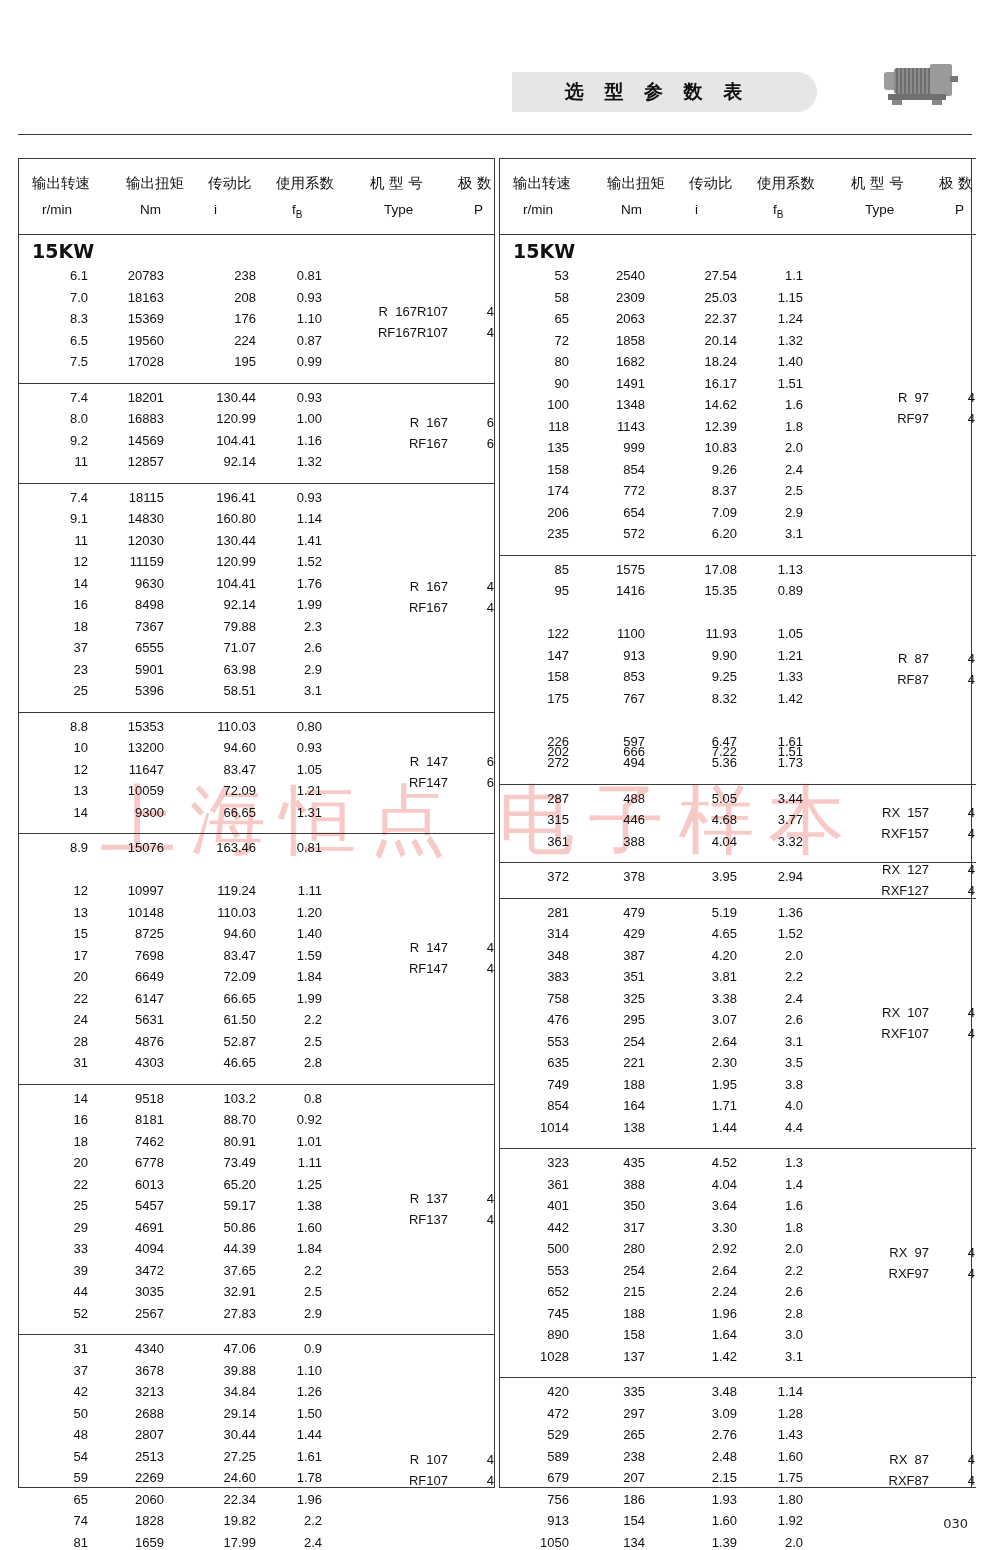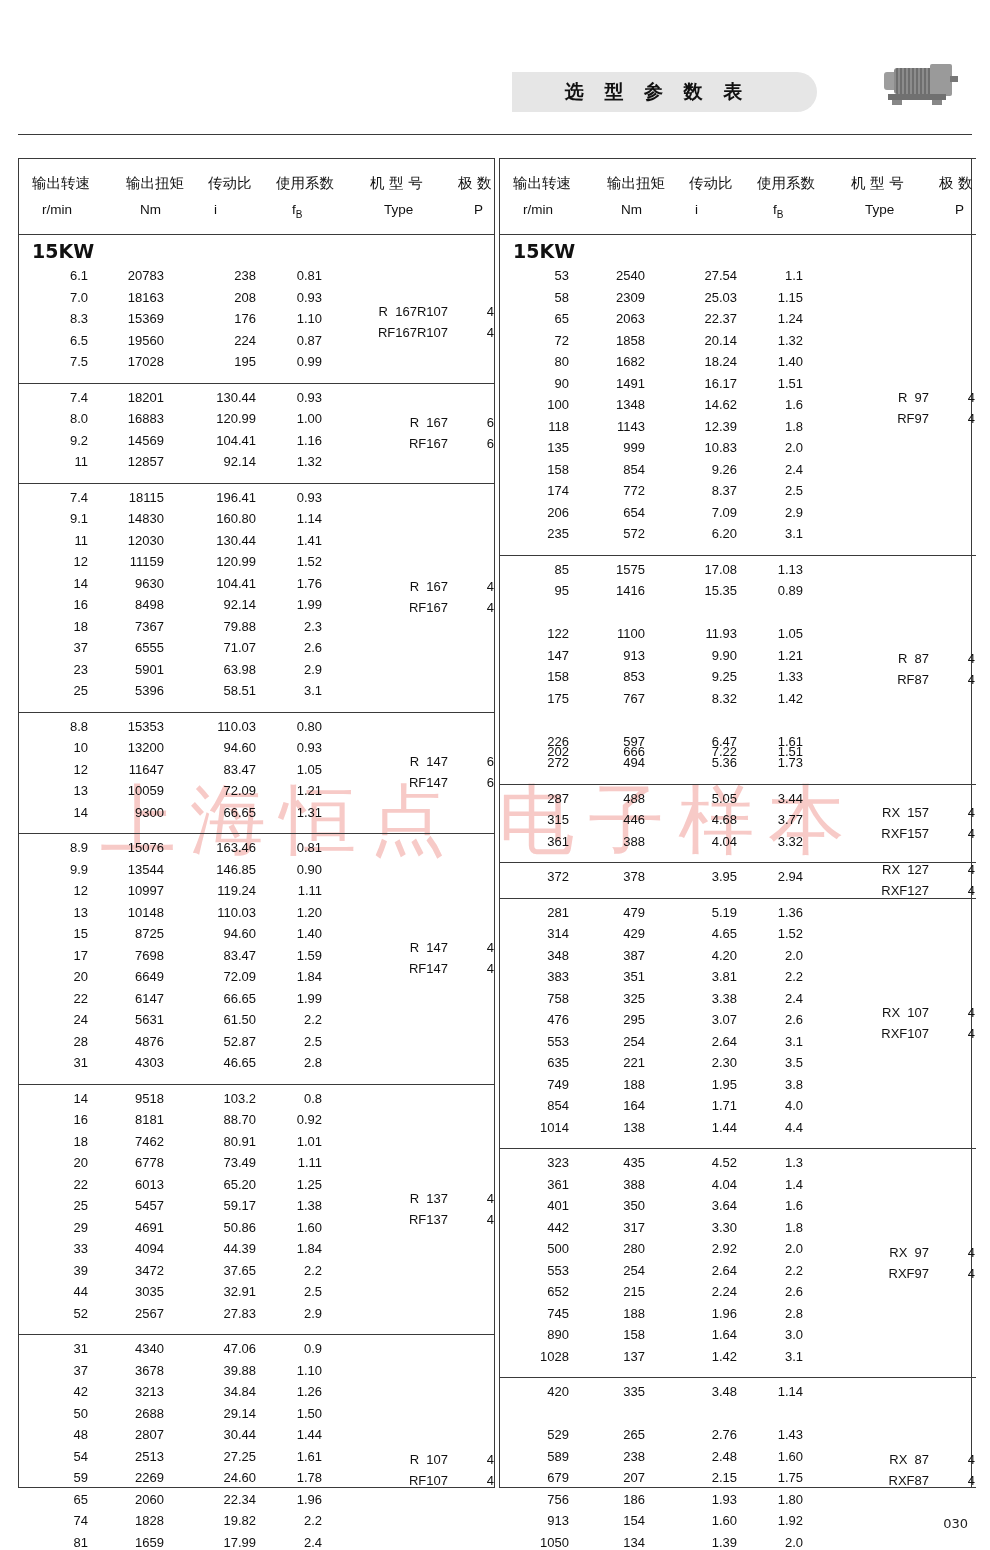--- a/index.html
+++ b/index.html
@@ -431,26 +431,20 @@
         <span class="c-i">66.65</span>
         <span class="c-fb">1.31</span>
       </div>
       <div class="type-block" style="top: 593.25px;"><div class="type-line">R  147</div><div class="type-line">RF147</div></div>
       <div class="pole-block" style="top: 593.25px;"><div class="pole-line">6</div><div class="pole-line">6</div></div>
       <div class="row" style="top: 682px;">
         <span class="c-rpm">8.9</span>
         <span class="c-nm">15076</span>
         <span class="c-i">163.46</span>
         <span class="c-fb">0.81</span>
-      </div>
-      <div class="row" style="top: 703.5px;">
-        <span class="c-rpm">9.9</span>
-        <span class="c-nm">13544</span>
-        <span class="c-i">146.85</span>
-        <span class="c-fb">0.90</span>
       </div>
       <div class="row" style="top: 725px;">
         <span class="c-rpm">12</span>
         <span class="c-nm">10997</span>
         <span class="c-i">119.24</span>
         <span class="c-fb">1.11</span>
       </div>
       <div class="row" style="top: 746.5px;">
         <span class="c-rpm">13</span>
         <span class="c-nm">10148</span>
@@ -940,20 +934,26 @@
         <span class="c-i">1.42</span>
         <span class="c-fb">3.1</span>
       </div>
       <div class="type-block" style="top: 1083.5px;"><div class="type-line">RX  97</div><div class="type-line">RXF97</div></div>
       <div class="pole-block" style="top: 1083.5px;"><div class="pole-line">4</div><div class="pole-line">4</div></div>
       <div class="row" style="top: 1226px;">
         <span class="c-rpm">420</span>
         <span class="c-nm">335</span>
         <span class="c-i">3.48</span>
         <span class="c-fb">1.14</span>
+      </div>
+      <div class="row" style="top: 1247.5px;">
+        <span class="c-rpm">472</span>
+        <span class="c-nm">297</span>
+        <span class="c-i">3.09</span>
+        <span class="c-fb">1.28</span>
       </div>
       <div class="row" style="top: 1269px;">
         <span class="c-rpm">529</span>
         <span class="c-nm">265</span>
         <span class="c-i">2.76</span>
         <span class="c-fb">1.43</span>
       </div>
       <div class="row" style="top: 1290.5px;">
         <span class="c-rpm">589</span>
         <span class="c-nm">238</span>

